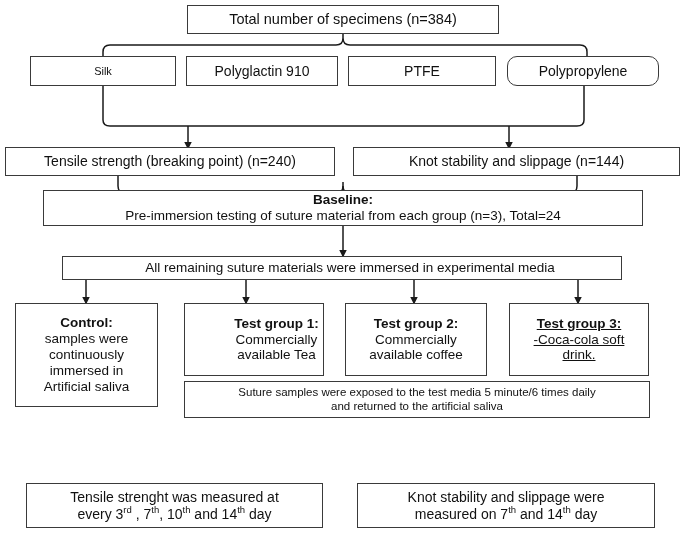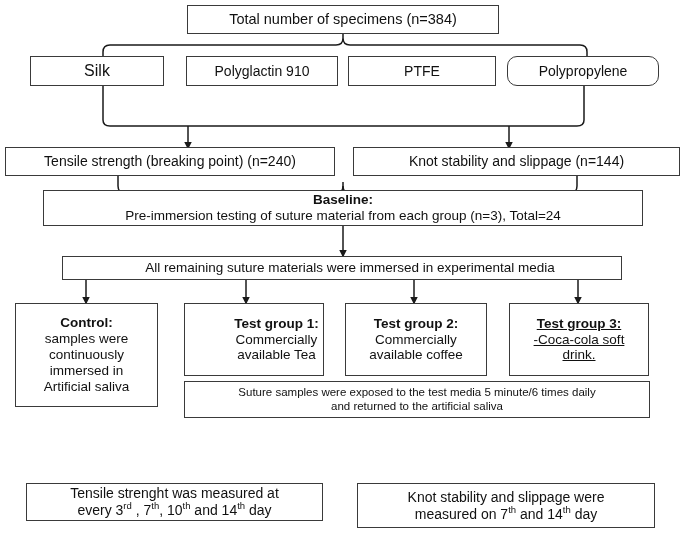--- a/index.html
+++ b/index.html
@@ -84,21 +84,21 @@
       <line x1="578" y1="279" x2="578" y2="303" marker-end="url(#arrow)"></line>
 
       <line x1="86" y1="279" x2="578" y2="279"></line>
     </g>
   </svg>
 
   <div class="box" style="left:187px; top:5px; width:312px; height:29px; font-size:14.5px;">
     <span class="ln">Total number of specimens (n=384)</span>
   </div>
 
-  <div class="box" style="left:30px; top:56px; width:134px; height:30px; font-size:16px;">
+  <div class="box" style="left:30px; top:56px; width:146px; height:30px; font-size:11px;">
     <span class="ln">Silk</span>
   </div>
   <div class="box" style="left:186px; top:56px; width:152px; height:30px; font-size:14px;">
     <span class="ln">Polyglactin 910</span>
   </div>
   <div class="box" style="left:348px; top:56px; width:148px; height:30px; font-size:14px;">
     <span class="ln">PTFE</span>
   </div>
   <div class="box" style="left:507px; top:56px; width:152px; height:30px; font-size:14px;border-radius:10px;">
     <span class="ln">Polypropylene</span>
@@ -145,21 +145,21 @@
     <span class="ln">-Coca-cola soft</span>
     <span class="ln">drink.</span>
   </div>
 
   <div class="box" style="left:184px; top:381px; width:466px; height:37px; font-size:11.5px;">
     <span class="ln">Suture samples were exposed to the test media 5 minute/6 times daily</span>
     <span class="ln">and returned to the artificial saliva</span>
   </div>
 
 
-  <div class="box" style="left:26px; top:483px; width:297px; height:38px; font-size:14px;">
+  <div class="box" style="left:26px; top:483px; width:297px; height:45px; font-size:14px;">
     <span class="ln">Tensile strenght was measured at</span>
     <span class="ln" id="res0line2">every 3<sup>rd</sup> , 7<sup>th</sup>, 10<sup>th</sup> and 14<sup>th</sup> day</span>
   </div>
 
   <div class="box" style="left:357px; top:483px; width:298px; height:45px; font-size:14px;">
     <span class="ln">Knot stability and slippage were</span>
     <span class="ln" id="res1line2">measured on 7<sup>th</sup> and 14<sup>th</sup> day</span>
   </div>
 
 </div>

